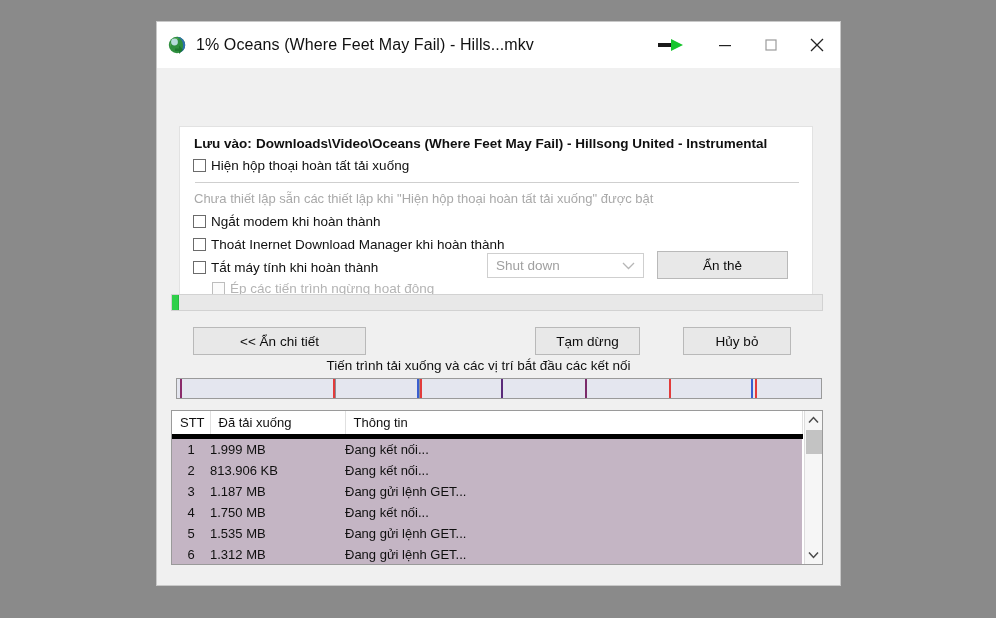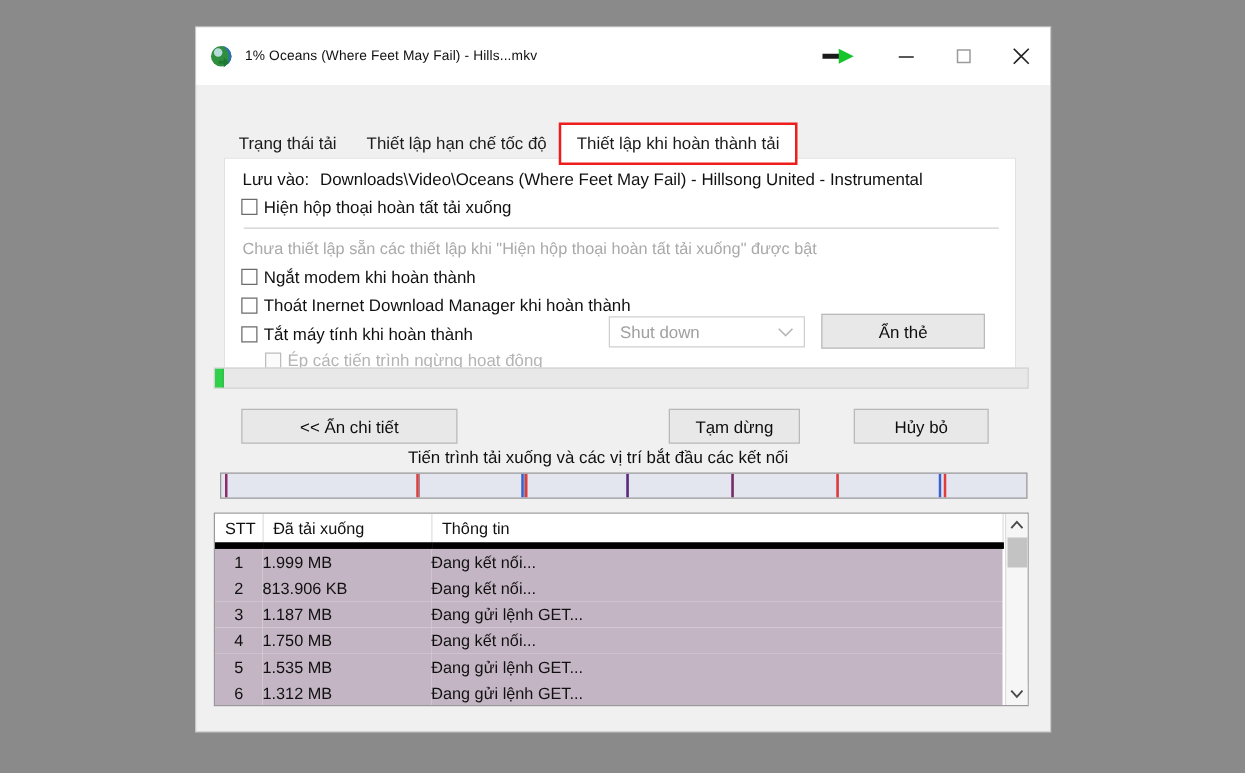--- a/index.html
+++ b/index.html
@@ -37,21 +37,21 @@
   }
   #app-icon {
     width: 20px;
     height: 20px;
     margin-left: 10px;
     margin-right: 9px;
     flex: 0 0 auto;
     position: relative;
   }
   #title-text {
-    font-size: 11px;
+    font-size: 16px;
     color: #111;
     white-space: nowrap;
     letter-spacing: .1px;
   }
   .win-btns {
     position: absolute;
     right: 0;
     top: 0;
     height: 46px;
     display: flex;
@@ -118,20 +118,21 @@
     box-sizing: border-box;
   }
 
   .row-saveto {
     position: absolute;
     left: 14px;
     top: 9px;
     font-size: 13.5px;
     color: #101010;
     white-space: nowrap;
+    font-weight: bold;
   }
   .row-saveto .label { display: inline-block; width: 62px; }
 
   .cbrow {
     position: absolute;
     left: 13px;
     display: flex;
     align-items: center;
     font-size: 13.5px;
     color: #101010;
@@ -382,25 +383,20 @@
           </svg>
       </div>
       <div class="win-btn">
         <svg width="16" height="16" viewBox="0 0 16 16">
             <path d="M2 2 L14 14 M14 2 L2 14" stroke="#222" stroke-width="1.3" fill="none"></path>
           </svg>
       </div>
     </div>
   </div>
 
-  <div id="tabstrip">
-    <div class="tab">Trạng thái tải</div>
-    <div class="tab">Thiết lập hạn chế tốc độ</div>
-    <div class="tab active highlight">Thiết lập khi hoàn thành tải</div>
-  </div>
 
   <div id="tabpanel">
 
     <div class="row-saveto">
       <span class="label">Lưu vào:</span><span>Downloads\Video\Oceans (Where Feet May Fail) - Hillsong United - Instrumental</span>
     </div>
 
     <div class="cbrow" style="top:31px">
       <span class="cbox"></span>
       <span>Hiện hộp thoại hoàn tất tải xuống</span>

